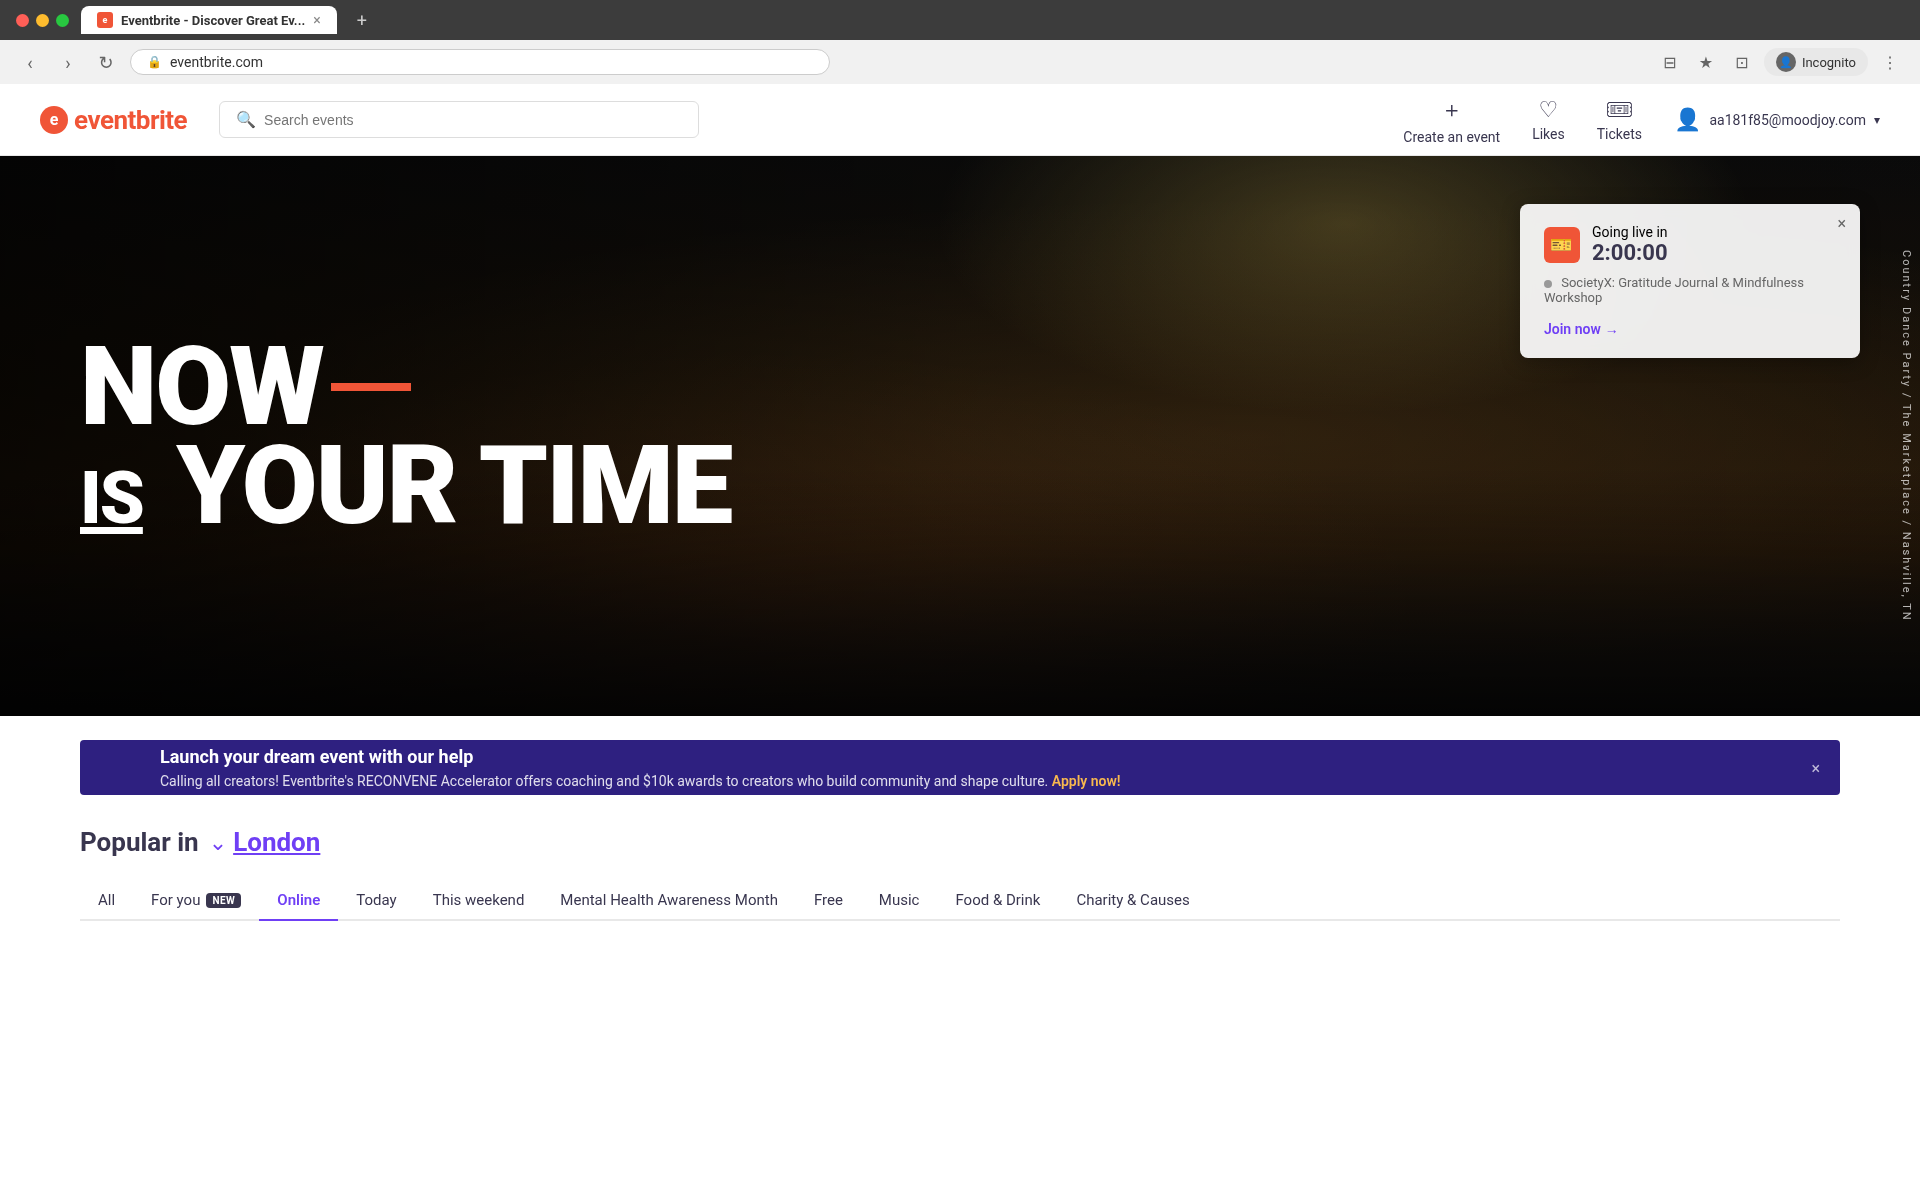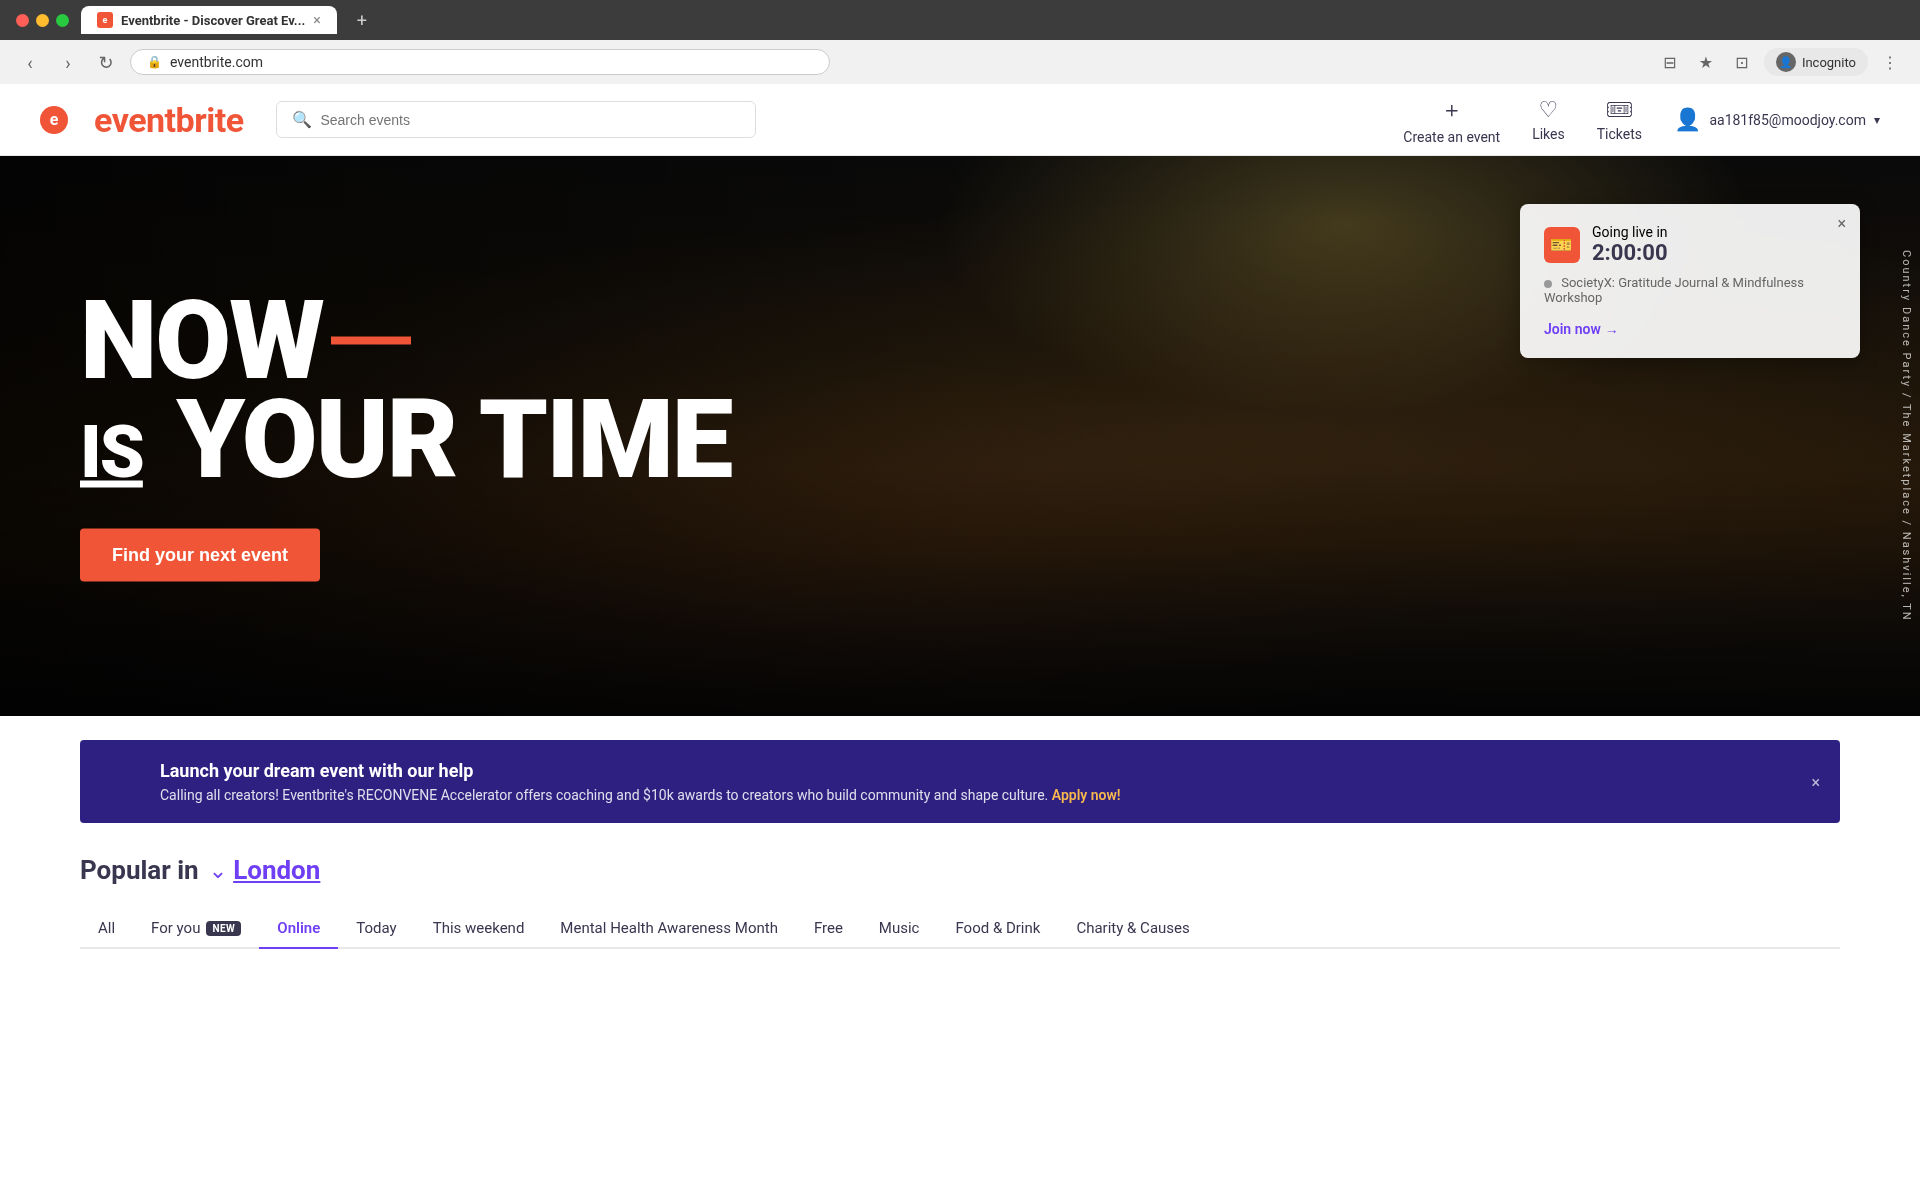--- a/index.html
+++ b/index.html
@@ -97,25 +97,24 @@
       height: 72px;
       border-bottom: 1px solid #e8e8e8;
       background: #fff;
       position: relative;
       z-index: 10;
     }
     .logo {
       display: flex; align-items: center; margin-right: 32px;
     }
     .logo-text {
-      font-size: 34px;
+      font-size: 26px;
       font-weight: 700;
       color: #f05537;
       letter-spacing: -0.5px;
-      margin-left: 20px;
     }
     .logo-e {
       display: inline-flex;
       align-items: center;
       justify-content: center;
       width: 28px; height: 28px;
       background: #f05537;
       border-radius: 50%;
       color: white;
       font-size: 16px;
@@ -282,21 +281,21 @@
       display: flex; align-items: center; justify-content: center;
       writing-mode: vertical-rl;
       font-size: 11px;
       color: rgba(255,255,255,0.7);
       letter-spacing: 2px;
     }
 
     
     .banner {
       background: #2e2080;
-      padding: 20px 80px;
+      padding: 6px 80px;
       display: flex;
       align-items: center;
       gap: 8px;
       margin: 0 80px;
       margin-top: 24px;
       border-radius: 4px;
       position: relative;
     }
     .banner-close {
       position: absolute; right: 20px; top: 50%; transform: translateY(-50%);
@@ -469,21 +468,20 @@
     <div class="hero-content">
       <div class="hero-title">
         <span class="line1">
           <span>NOW</span><span class="dash"></span>
         </span>
         <span class="line2">
           <span style="font-size:72px;text-decoration:underline;">IS</span>
           <span style="margin-left:8px;">YOUR TIME</span>
         </span>
       </div>
-      <button class="hero-cta">Find your next event</button>
     </div>
 
     <div class="live-card">
       <span class="live-card-close">×</span>
       <div class="live-card-header">
         <div class="live-card-icon">🎫</div>
         <div>
           <span class="live-card-title-text">
             <span>Going live in</span>
           </span>

